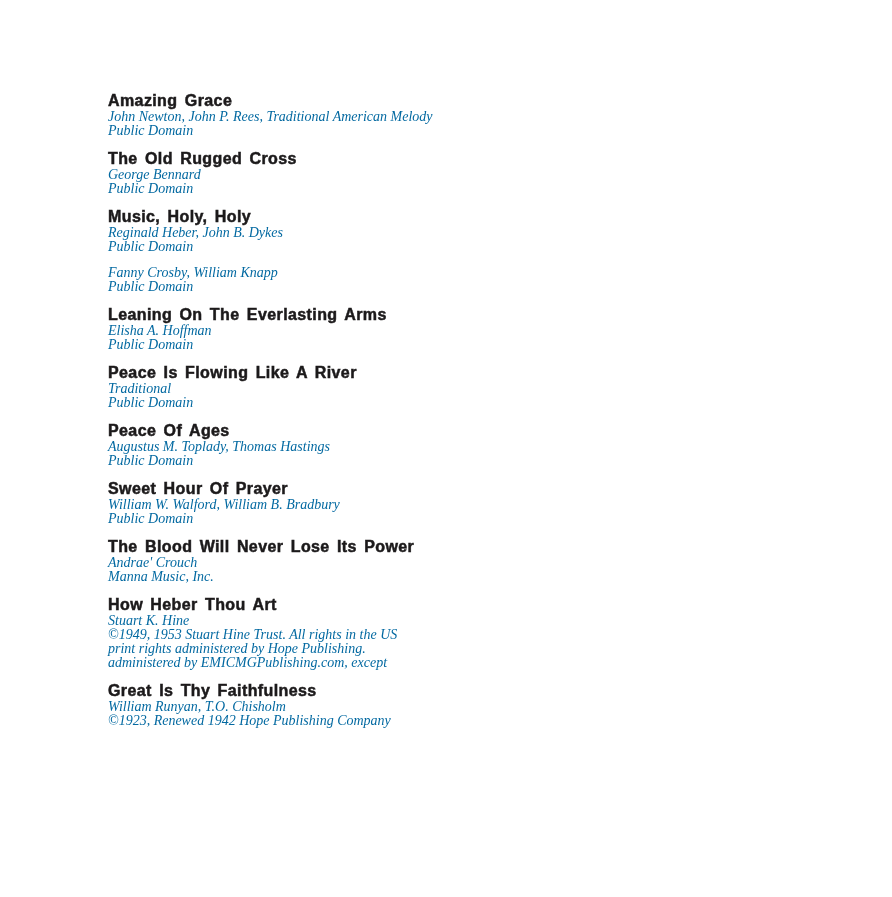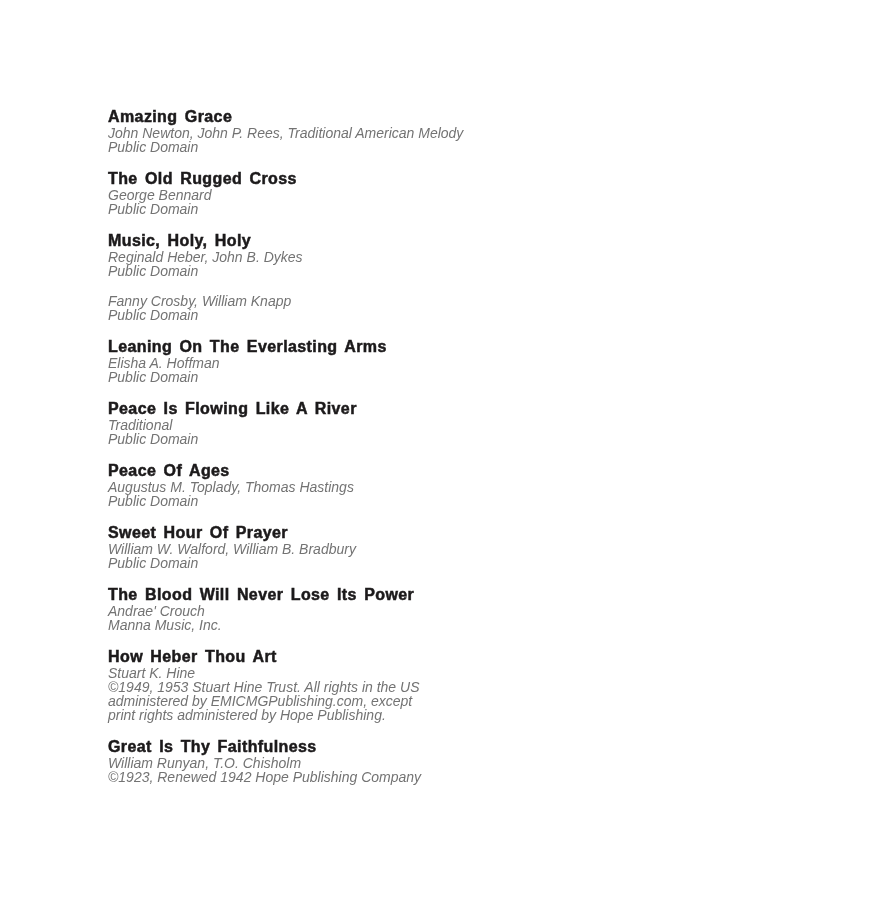--- a/index.html
+++ b/index.html
@@ -14,38 +14,39 @@
     overflow: hidden;
     font-family: "Liberation Sans", sans-serif;
   }
   .song-list {
     position: absolute;
     left: 108px;
     top: 92px;
     width: 500px;
   }
   .song-entry {
-    margin: 16px 0 12px 0;
+    margin: 0 0 12px 0;
   }
   .song-title {
     font-size: 16px;
     line-height: 18px;
     font-weight: 700;
     letter-spacing: 0.4px;
     word-spacing: 2.5px;
     color: #1c1a1b;
     -webkit-text-stroke: 0.5px #1c1a1b;
     white-space: nowrap;
   }
   .song-line {
     font-size: 14px;
     line-height: 14px;
     font-style: italic;
-    color: #737373;
+    color: #0369a1;
     white-space: nowrap;
+    font-family: Liberation Serif, serif;
   }
 </style>
 </head>
 <body>
 
 <div class="page">
   <div class="song-list" id="song-list">
   <div class="song-entry">
     <div class="song-title">Amazing Grace</div>
   <div class="song-line">John Newton, John P. Rees, Traditional American Melody</div>
@@ -96,22 +97,22 @@
   <div class="song-entry">
     <div class="song-title">The Blood Will Never Lose Its Power</div>
   <div class="song-line">Andrae' Crouch</div>
         <div class="song-line">Manna Music, Inc.</div>
       </div>
 
   <div class="song-entry">
     <div class="song-title">How Heber Thou Art</div>
   <div class="song-line">Stuart K. Hine</div>
         <div class="song-line">©1949, 1953 Stuart Hine Trust. All rights in the US</div>
+        <div class="song-line">print rights administered by Hope Publishing.</div>
         <div class="song-line">administered by EMICMGPublishing.com, except</div>
-        <div class="song-line">print rights administered by Hope Publishing.</div>
       </div>
 
   <div class="song-entry">
     <div class="song-title">Great Is Thy Faithfulness</div>
   <div class="song-line">William Runyan, T.O. Chisholm</div>
         <div class="song-line">©1923, Renewed 1942 Hope Publishing Company</div>
       </div>
 </div>
 </div>
 

